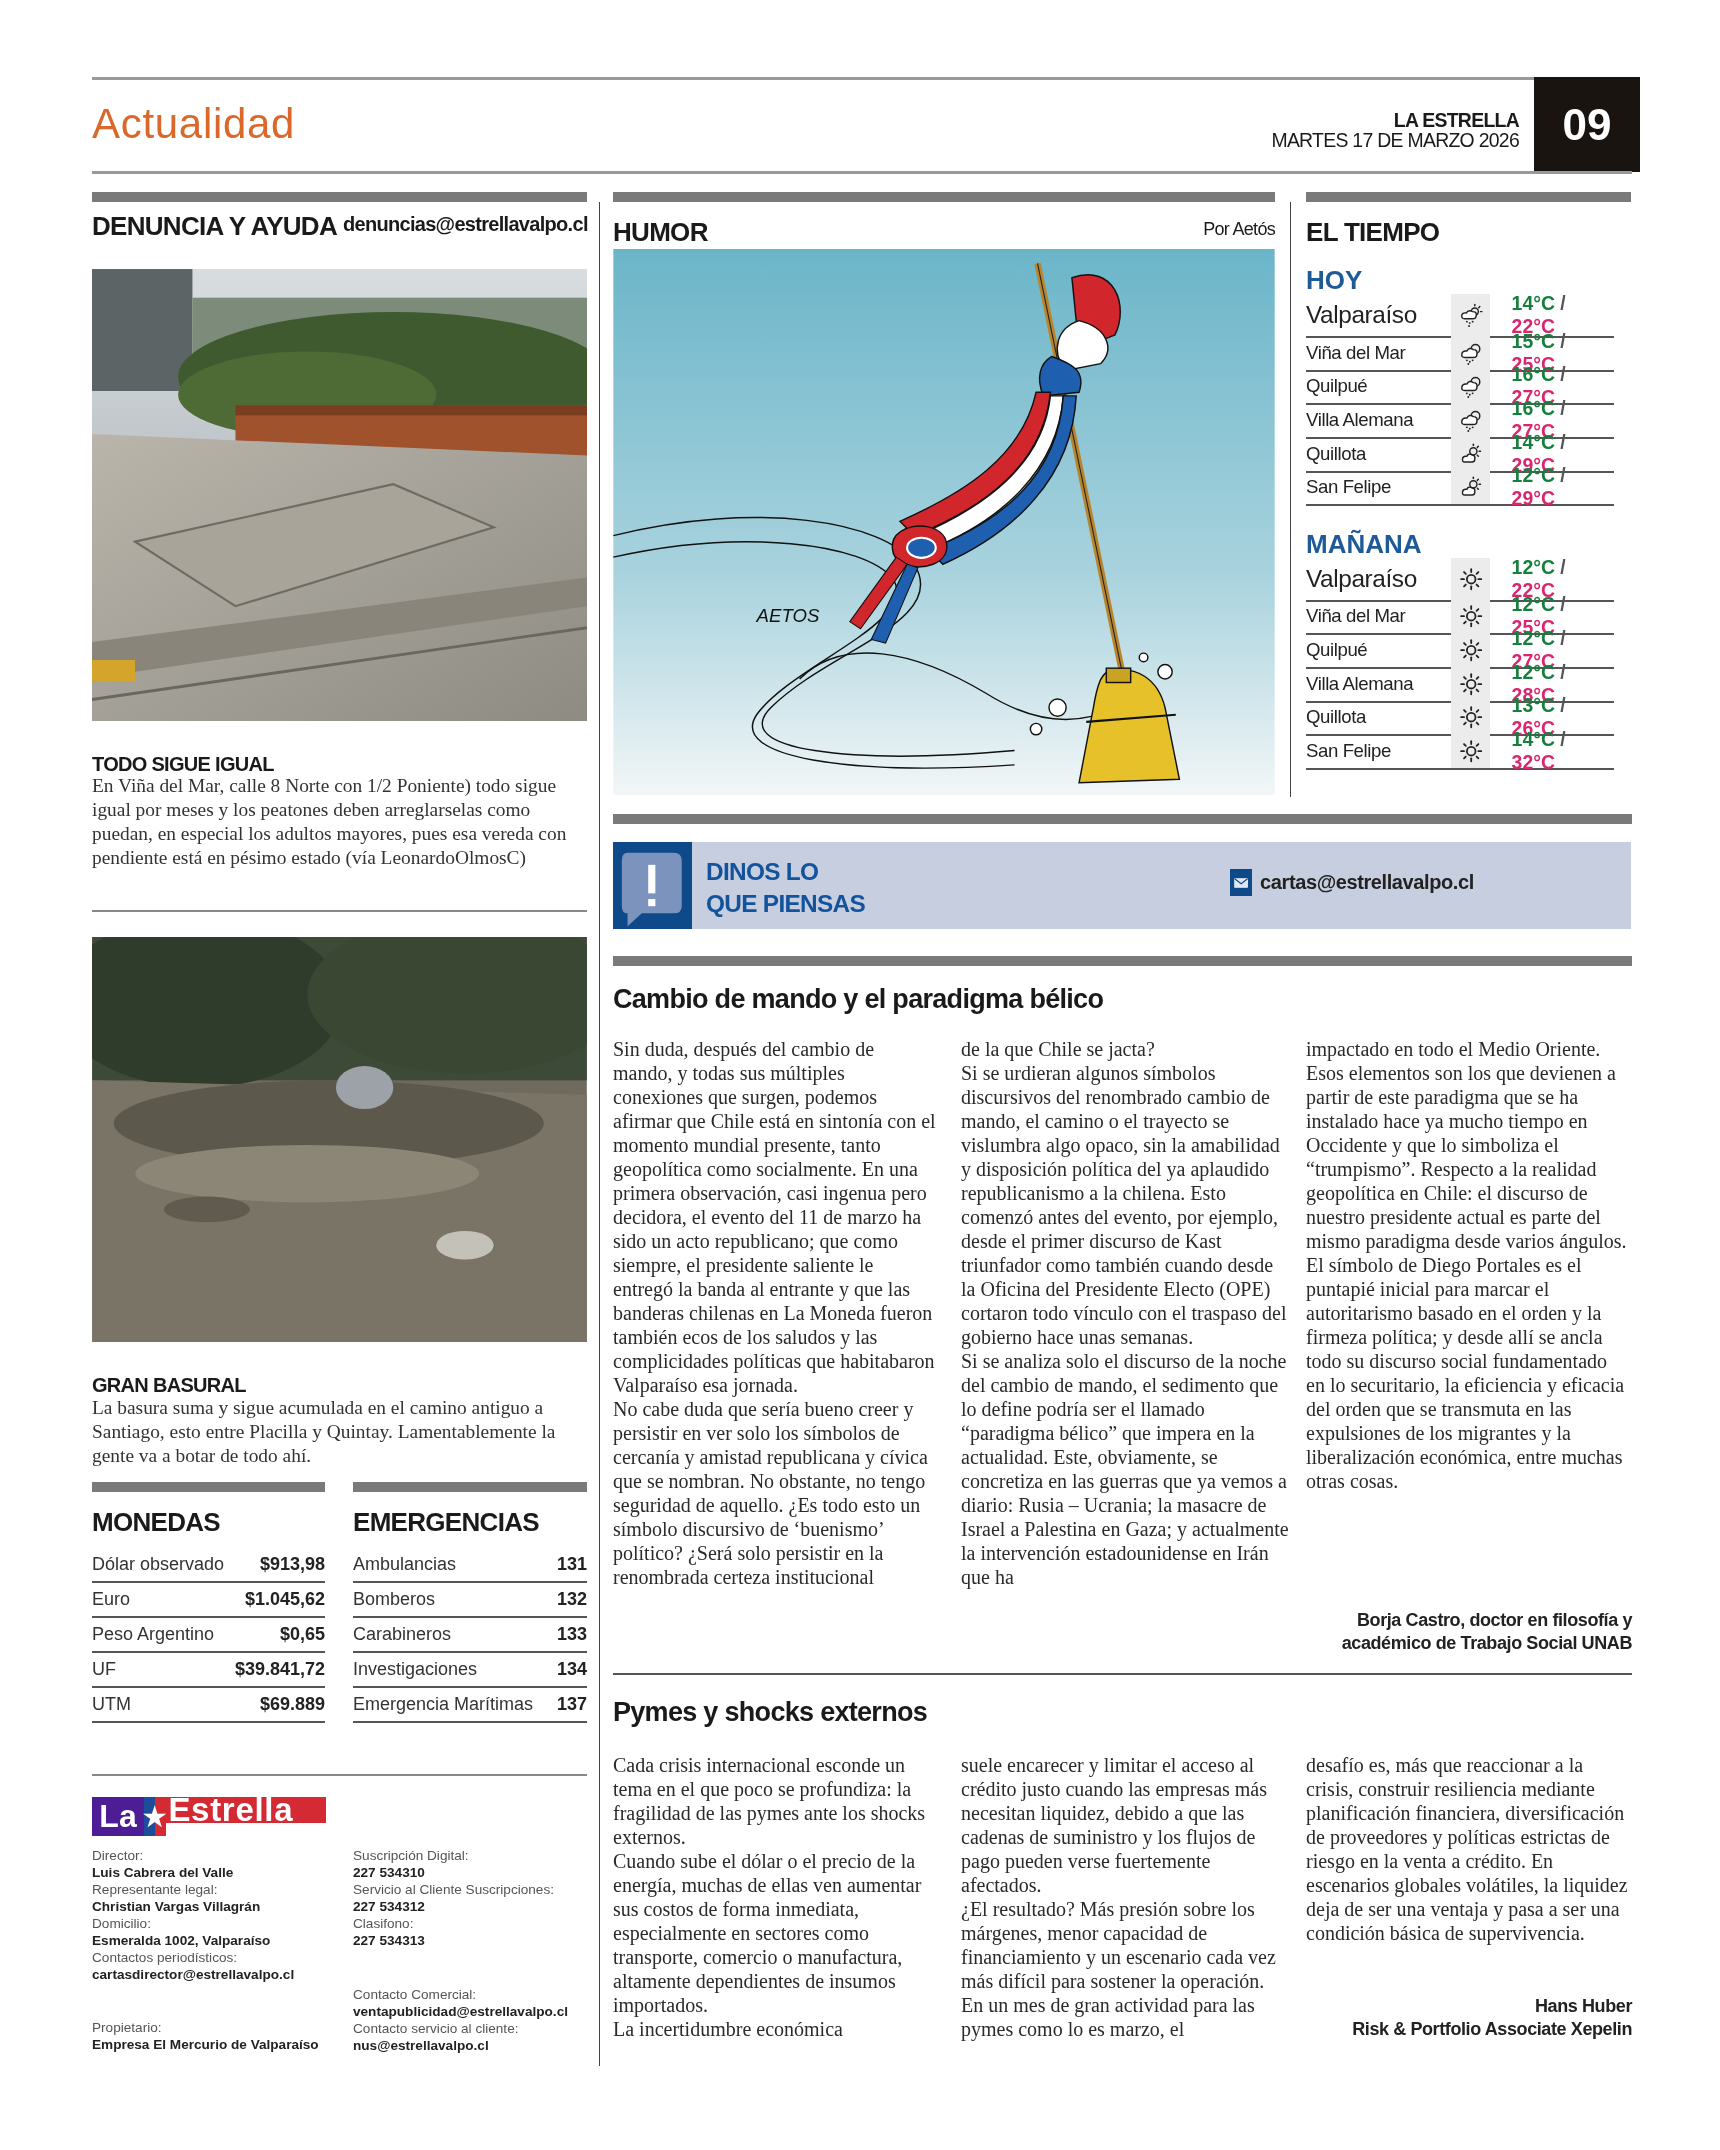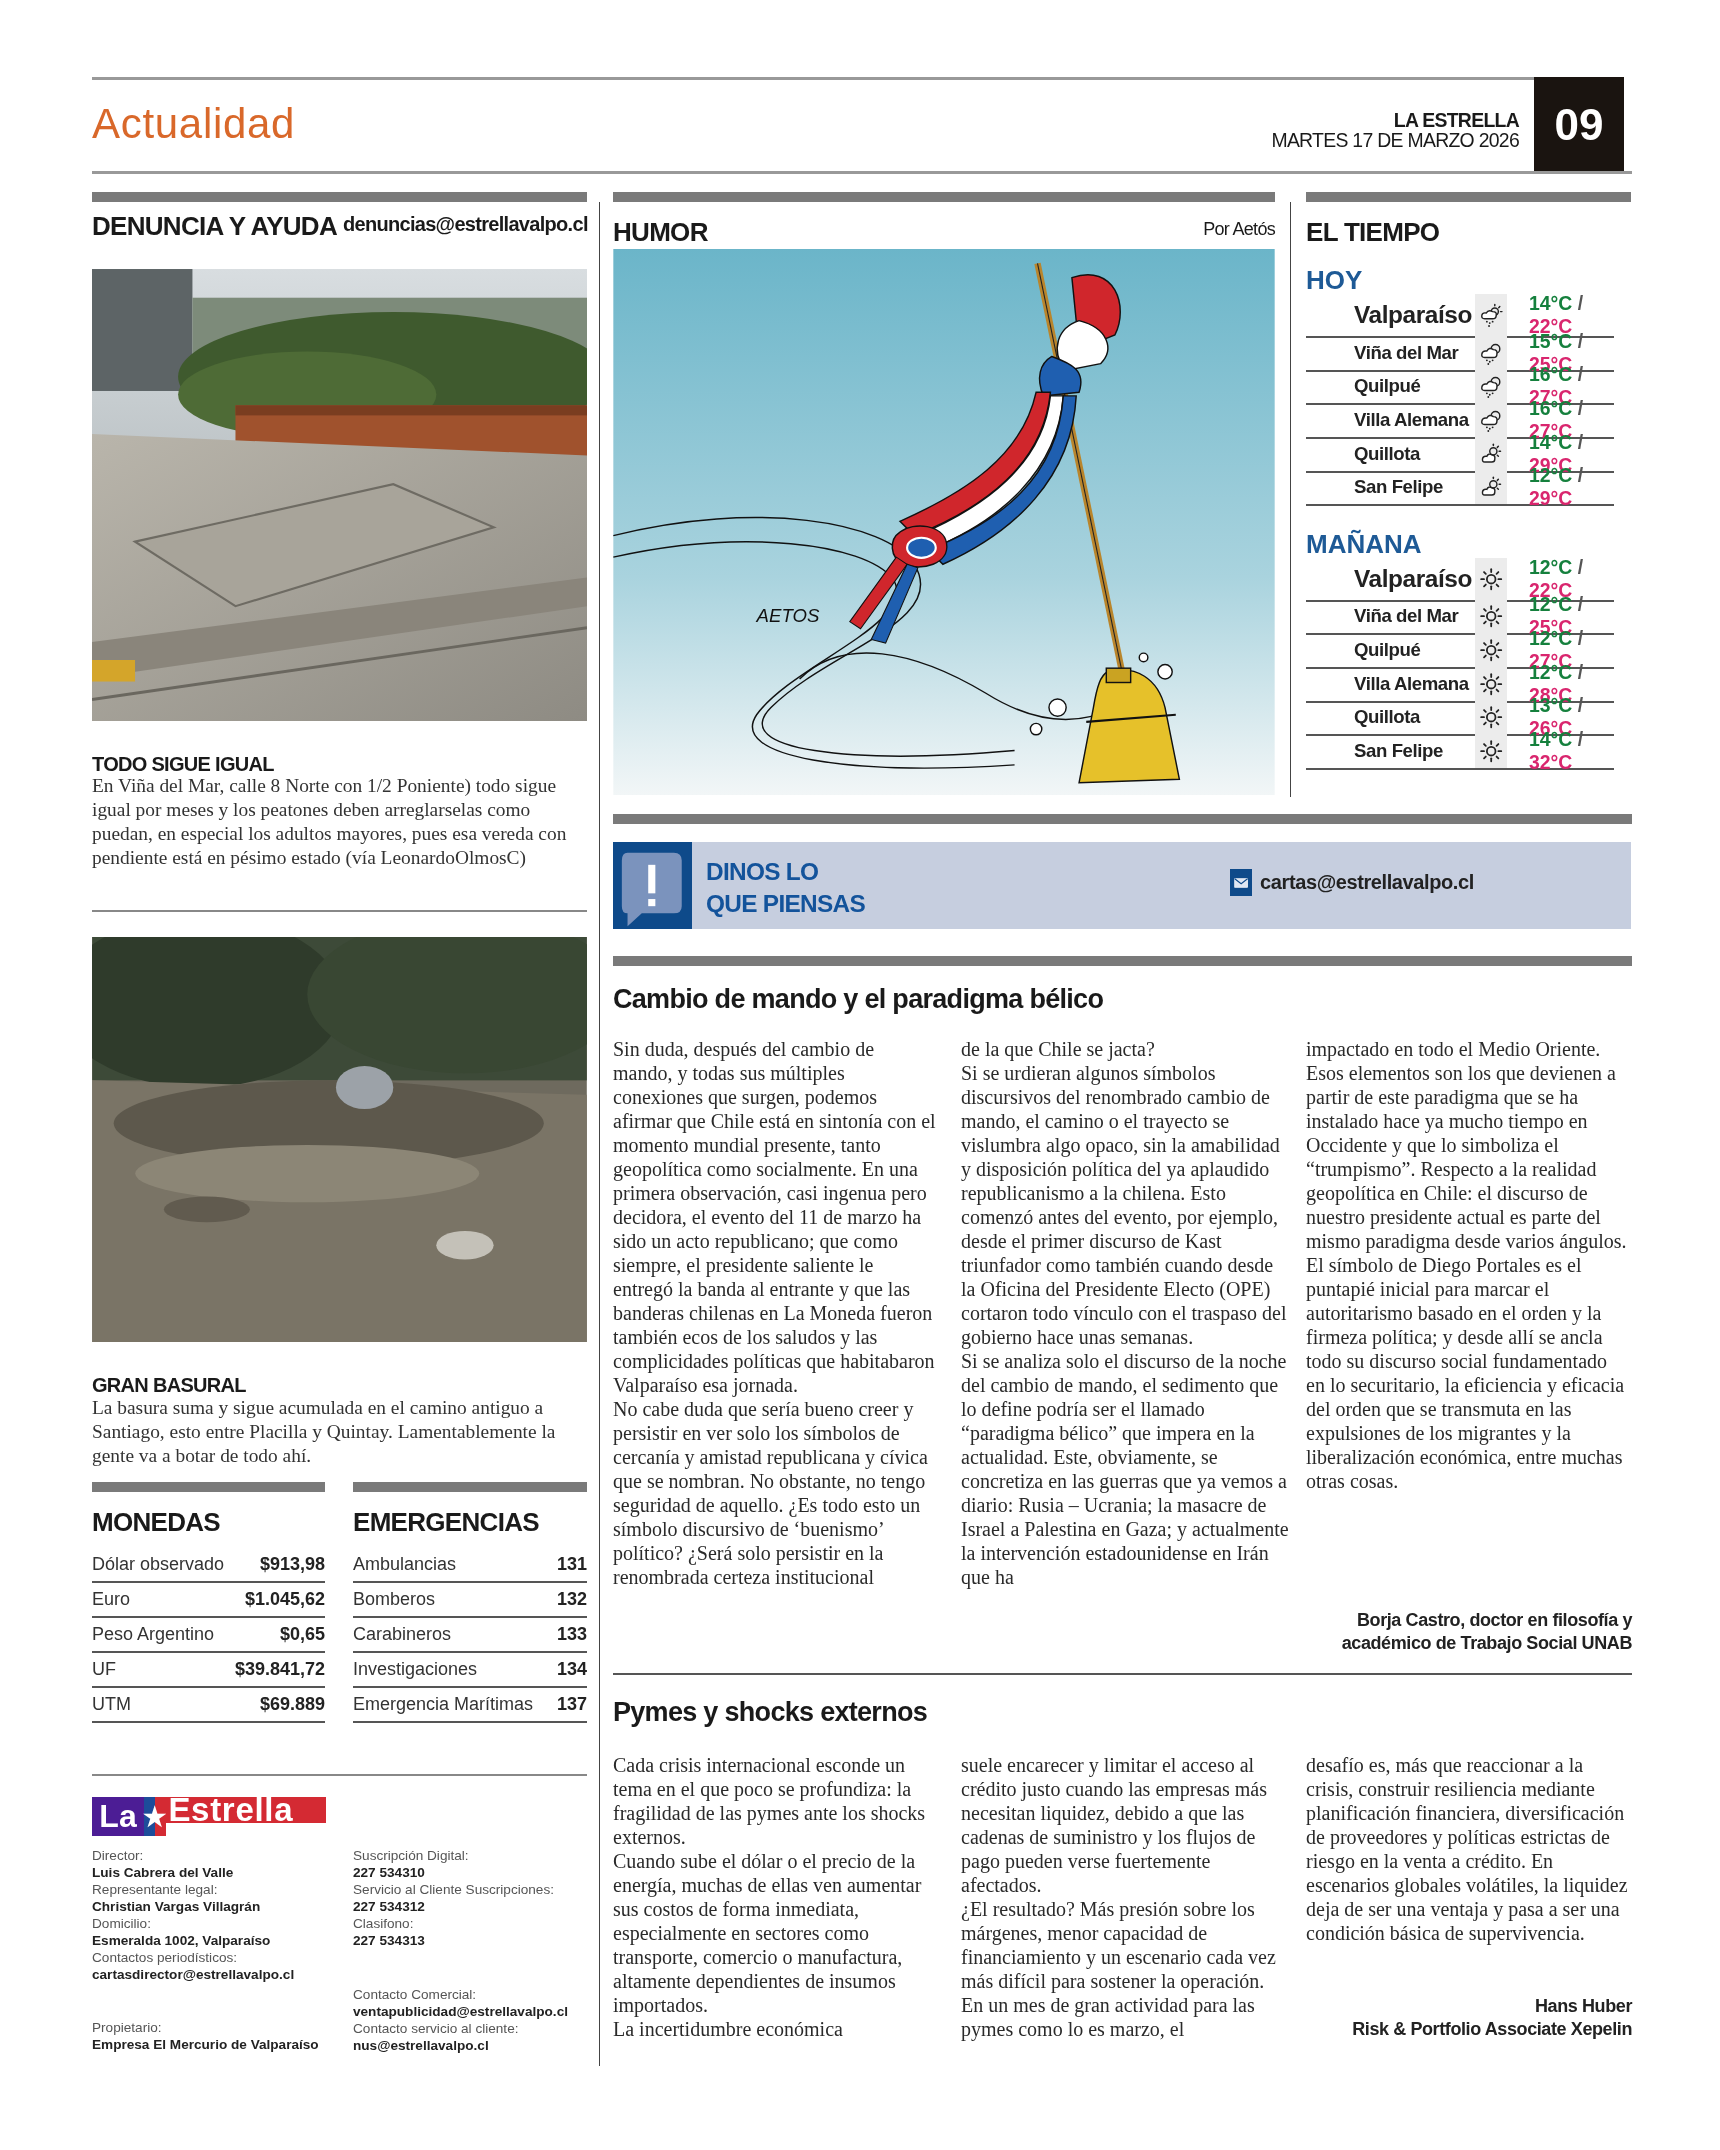--- a/index.html
+++ b/index.html
@@ -4,39 +4,39 @@
 <style>
   html,body{margin:0;padding:0;background:#fff;}
   body{width:1721px;height:2151px;position:relative;overflow:hidden;font-family:"Liberation Sans",sans-serif;color:#1a1a1a;}
   .abs{position:absolute;}
   .rule{position:absolute;background:#7a7a7a;}
   .thin{position:absolute;background:#555;}
   
   #section-title{left:92px;top:100px;font-size:42px;color:#d9682a;font-weight:normal;letter-spacing:0.7px;}
   #paper-name{right:202px;top:109px;font-size:19.4px;font-weight:bold;text-align:right;letter-spacing:-0.7px;}
   #paper-date{right:202px;top:129px;font-size:19.4px;text-align:right;letter-spacing:-0.7px;}
-  #page-num{left:1534px;top:77px;width:90px;height:95px;background:#1a1410;color:#fff;font-size:44px;font-weight:bold;display:flex;align-items:center;justify-content:center;}
+  #page-num{left:1534px;top:77px;width:106px;height:95px;background:#1a1410;color:#fff;font-size:44px;font-weight:bold;display:flex;align-items:center;justify-content:center;}
   
   .colhead{position:absolute;font-weight:bold;font-size:26px;letter-spacing:-0.7px;}
   .colsub{position:absolute;font-size:20px;font-weight:bold;letter-spacing:-0.7px;}
   .photo{position:absolute;overflow:hidden;}
   .caption-title{position:absolute;font-weight:bold;font-size:20px;letter-spacing:-0.7px;}
   .caption{position:absolute;font-family:"Liberation Serif",serif;font-size:19.4px;line-height:24px;color:#333;}
   
   .tbl{position:absolute;}
   .tbl .row{display:flex;justify-content:space-between;align-items:center;height:33px;border-bottom:2.9px solid #555;font-size:18px;color:#333;}
   .tbl .row .v{font-weight:bold;color:#222;}
   .tbl-head{position:absolute;font-weight:bold;font-size:26px;letter-spacing:-0.7px;}
   
   .mh-label{font-size:13.6px;color:#555;line-height:17px;}
   .mh-val{font-size:13.6px;font-weight:bold;color:#222;line-height:17px;}
   
   .wx-day{position:absolute;font-weight:bold;font-size:26px;color:#1e5a96;}
   .wx-row{position:absolute;left:1306px;width:308px;display:flex;align-items:center;border-bottom:2.9px solid #555;}
-  .wx-city{width:143px;font-weight:bold;font-size:18.6px;letter-spacing:-0.4px;color:#222;margin-left:48px;}
+  .wx-city{width:143px;font-weight:normal;font-size:18.6px;letter-spacing:-0.4px;color:#222;}
   .wx-city.big{font-size:24.4px;}
   .wx-icon{width:39px;height:100%;background:#ececec;display:flex;align-items:center;justify-content:center;margin-left:2.9px;}
   .wx-temp{margin-left:21.5px;font-weight:bold;font-size:19.4px;}
   .tmin{color:#15803d;}
   .tmax{color:#d9266e;}
   .tsep{color:#555;}
   
   #dinos{left:613px;top:842px;width:1018px;height:87px;background:#c6cedf;}
   #dinos-icon-box{position:absolute;left:0;top:0;width:79px;height:87px;background:#0e4a8a;}
   #dinos-title{position:absolute;left:93px;top:14.3px;font-size:24.4px;font-weight:bold;color:#13539b;line-height:32px;letter-spacing:-0.7px;}

